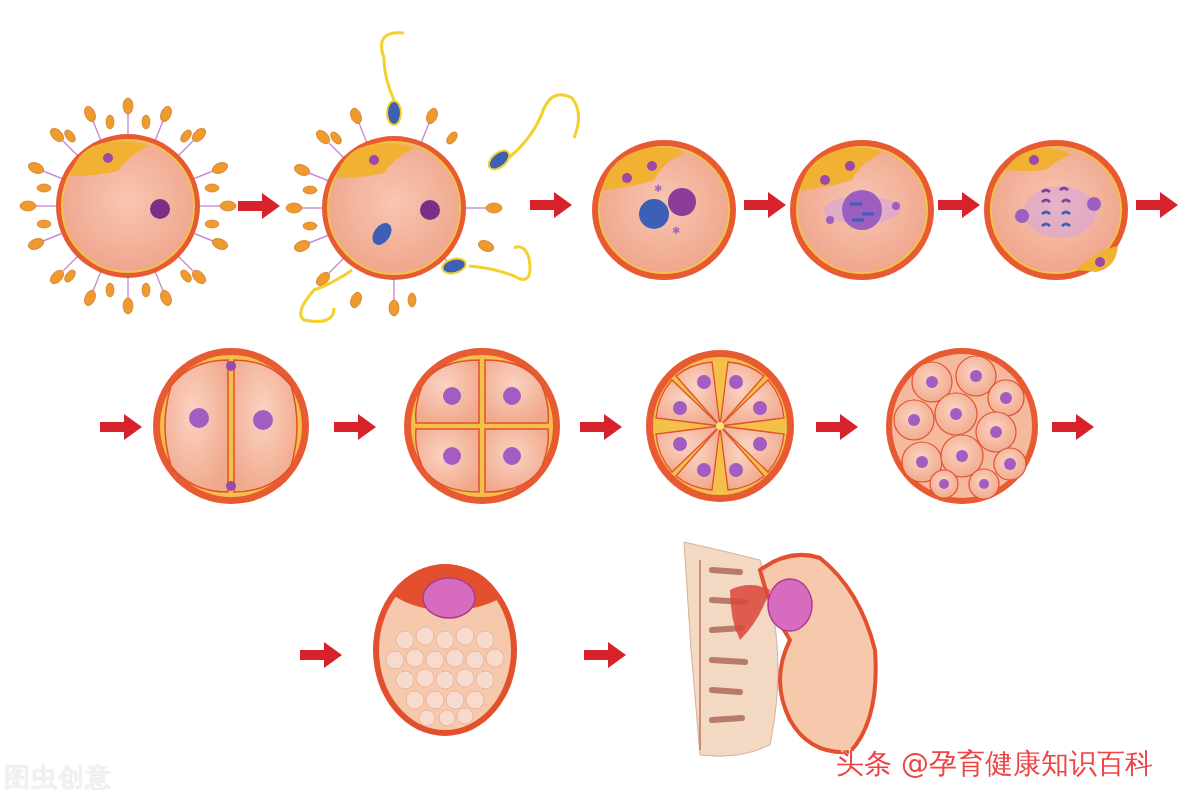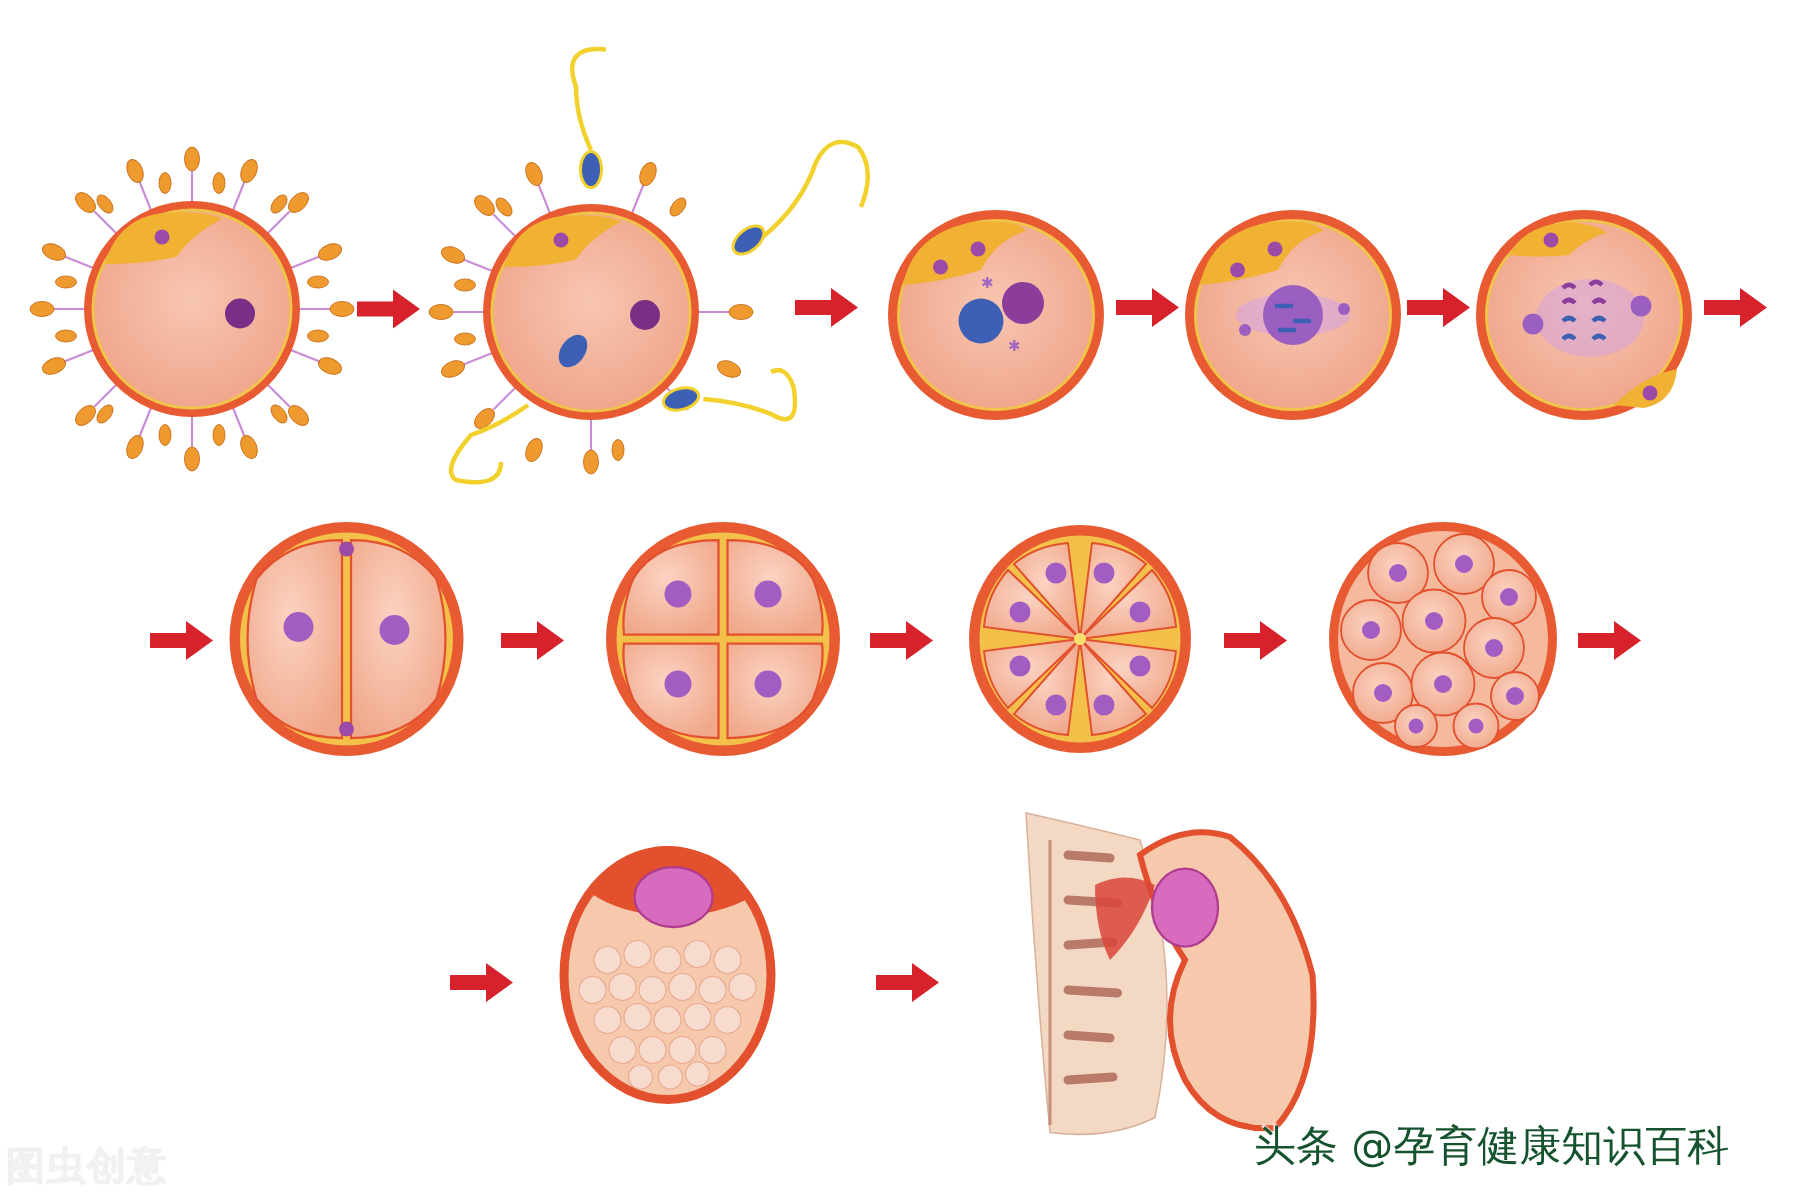--- a/index.html
+++ b/index.html
@@ -1,19 +1,19 @@
 <!DOCTYPE html>
 <html><head>
 <meta charset="utf-8">
 <style>
   html, body { margin:0; padding:0; }
   body { width:1200px; height:801px; background:#ffffff; position:relative; overflow:hidden; font-family:"DejaVu Sans", sans-serif; }
   .arrow { position:absolute; }
   .wm-left { position:absolute; left:4px; top:760px; font-size:26px; font-weight:bold; color:#f1f1f1; letter-spacing:1px; text-shadow:0 0 1px #e0e0e0; }
-  .wm-right { position:absolute; left:836px; top:745px; font-size:28px; color:#14532d; letter-spacing:0px; text-shadow:1px 1px 1px #fff, -1px -1px 1px #fff; white-space:nowrap; }
+  .wm-right { position:absolute; left:836px; top:745px; font-size:28px; color:#ef4444; letter-spacing:0px; text-shadow:1px 1px 1px #fff, -1px -1px 1px #fff; white-space:nowrap; }
 </style>
 </head>
 <body>
 
 <svg width="1200" height="801" style="position:absolute;left:0;top:0">
   <defs>
     <radialGradient id="cyto" cx="50%" cy="45%" r="60%">
       <stop offset="0%" stop-color="#f8c6b1"></stop>
       <stop offset="100%" stop-color="#efa38a"></stop>
     </radialGradient>

